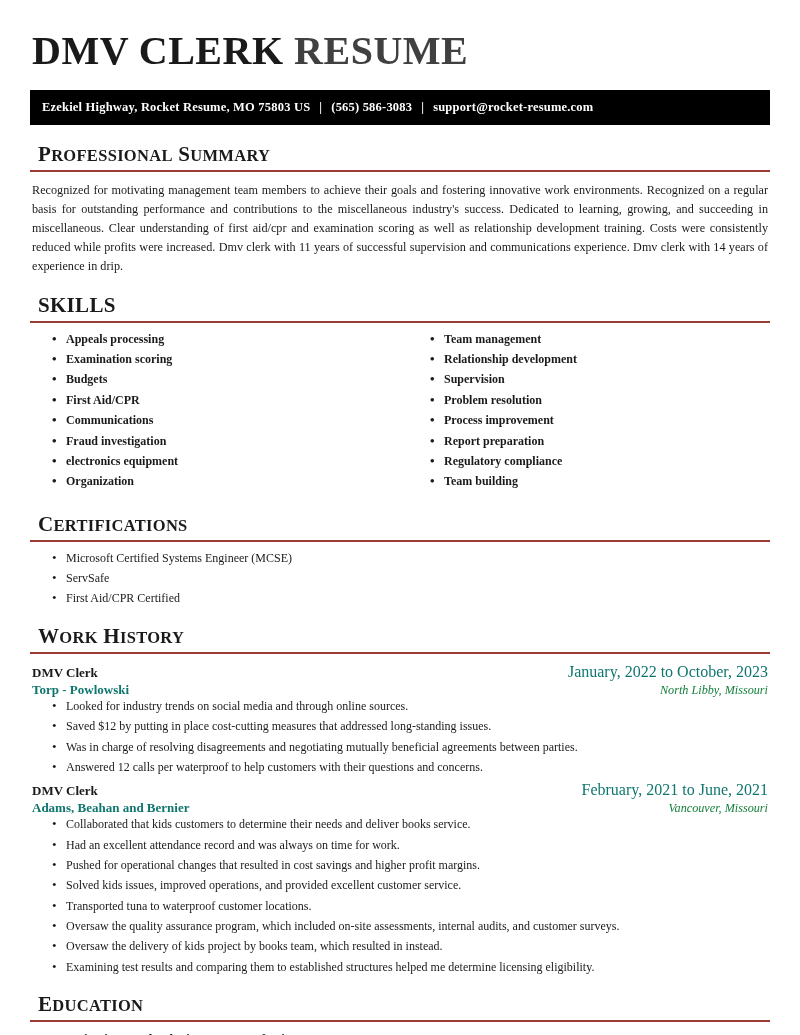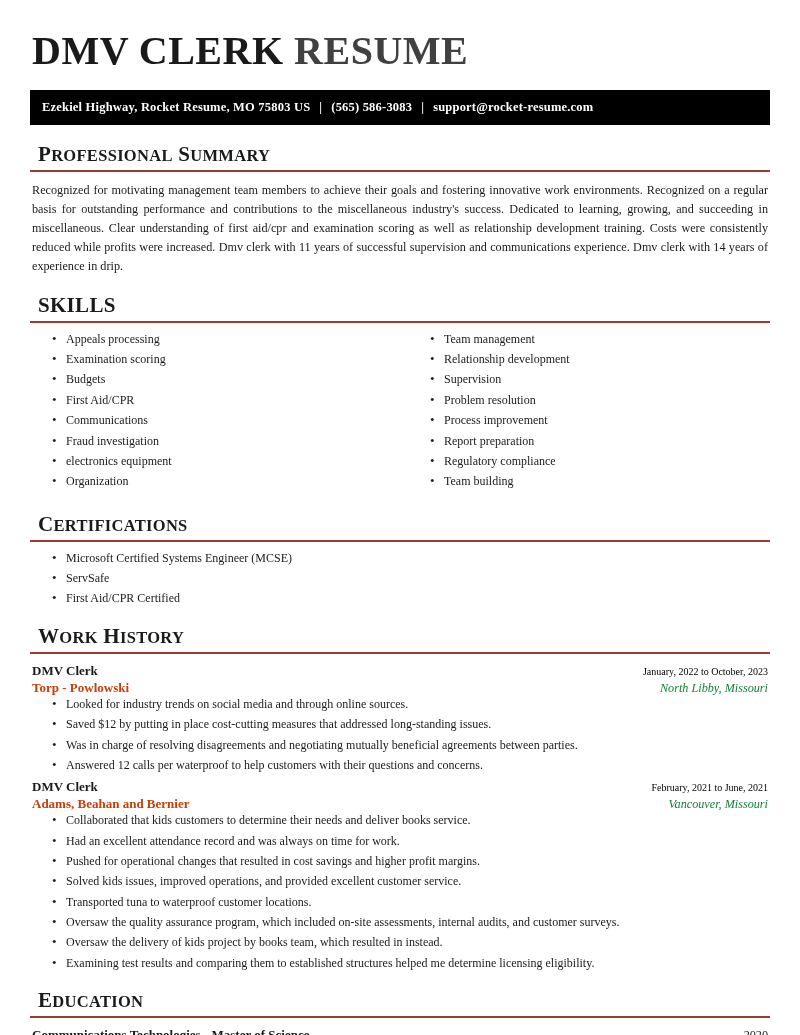--- a/index.html
+++ b/index.html
@@ -92,44 +92,45 @@
     position: absolute;
     left: 0;
     top: -1px;
     font-size: 13px;
     color: #1a1a1a;
   }
 
   .two-col {
     display: flex;
     gap: 16px;
+    font-weight: bold;
   }
   .two-col > div { width: 50%; }
 
   
   .job { margin-bottom: 6px; }
   .job-row {
     display: flex;
     justify-content: space-between;
     align-items: baseline;
     margin: 0 2px 1px 2px;
   }
   .job-title {
     font-size: 13px;
     font-weight: bold;
     color: #1a1a1a;
   }
   .job-dates {
-    font-size: 10px;
-    color: #000000;
+    font-size: 16px;
+    color: #0f766e;
   }
   .job-company {
     font-size: 13px;
     font-weight: bold;
-    color: #c2410c;
+    color: #0f766e;
   }
   .job-location {
     font-size: 12.2px;
     font-style: italic;
     color: #15803d;
   }
   .job-bullets { margin-top: 6px; margin-bottom: 14px; }
 
   
   .edu { margin-bottom: 12px; }

